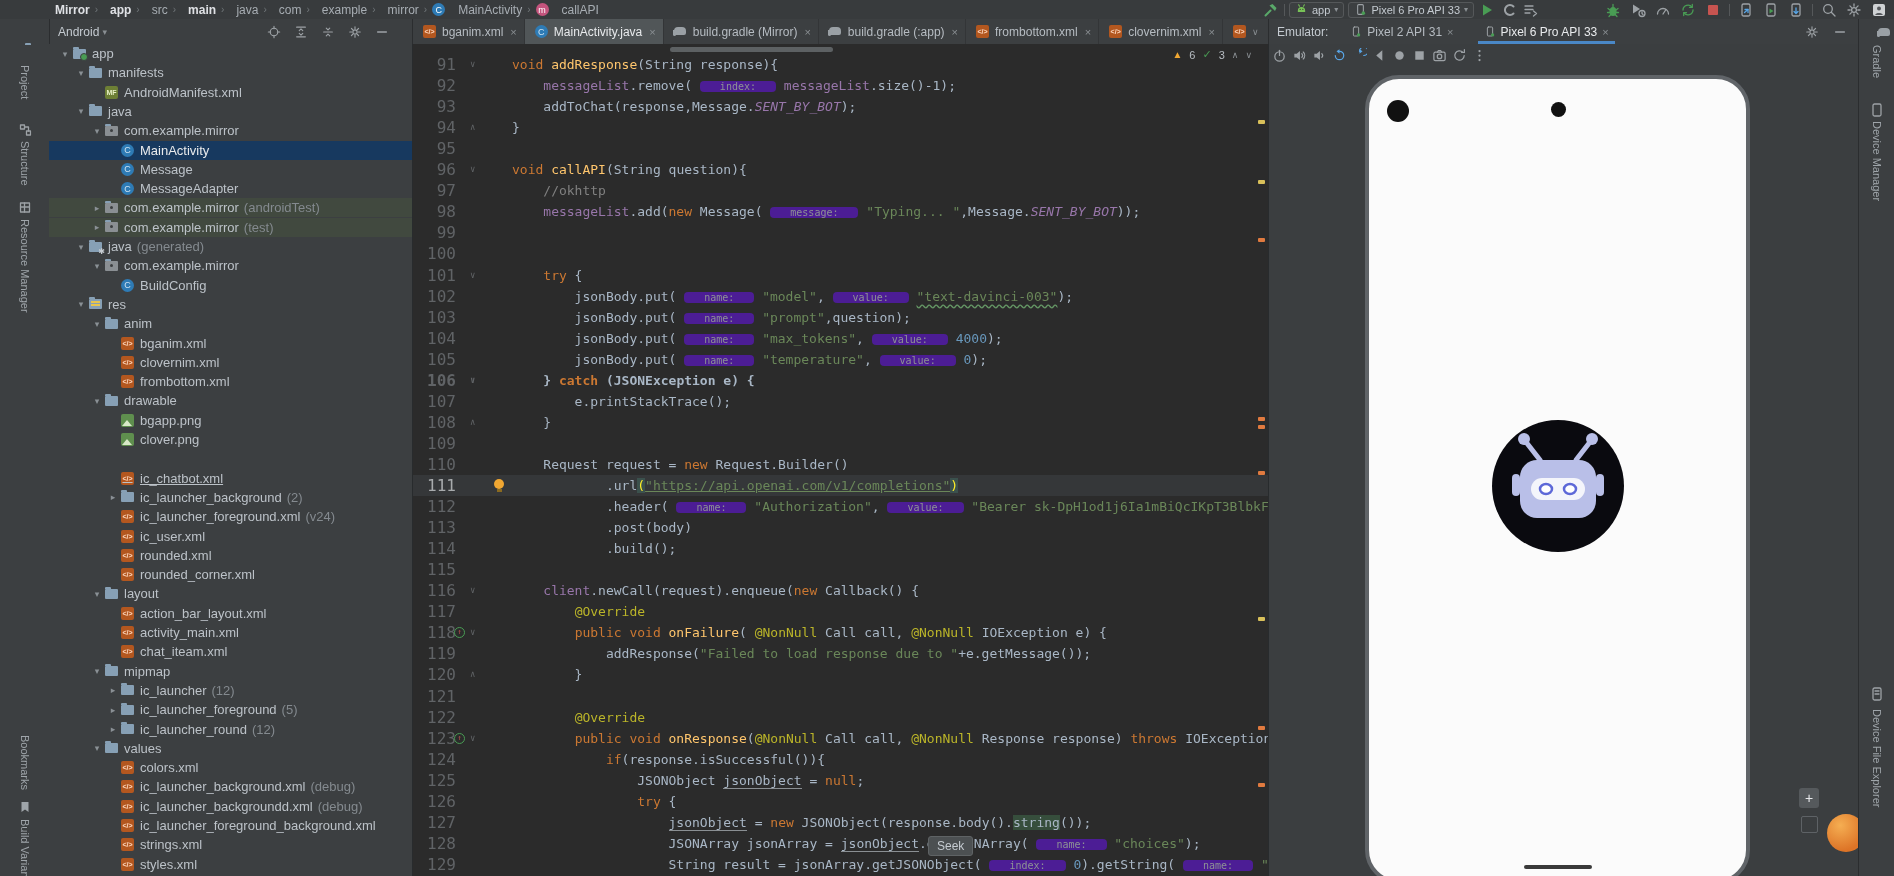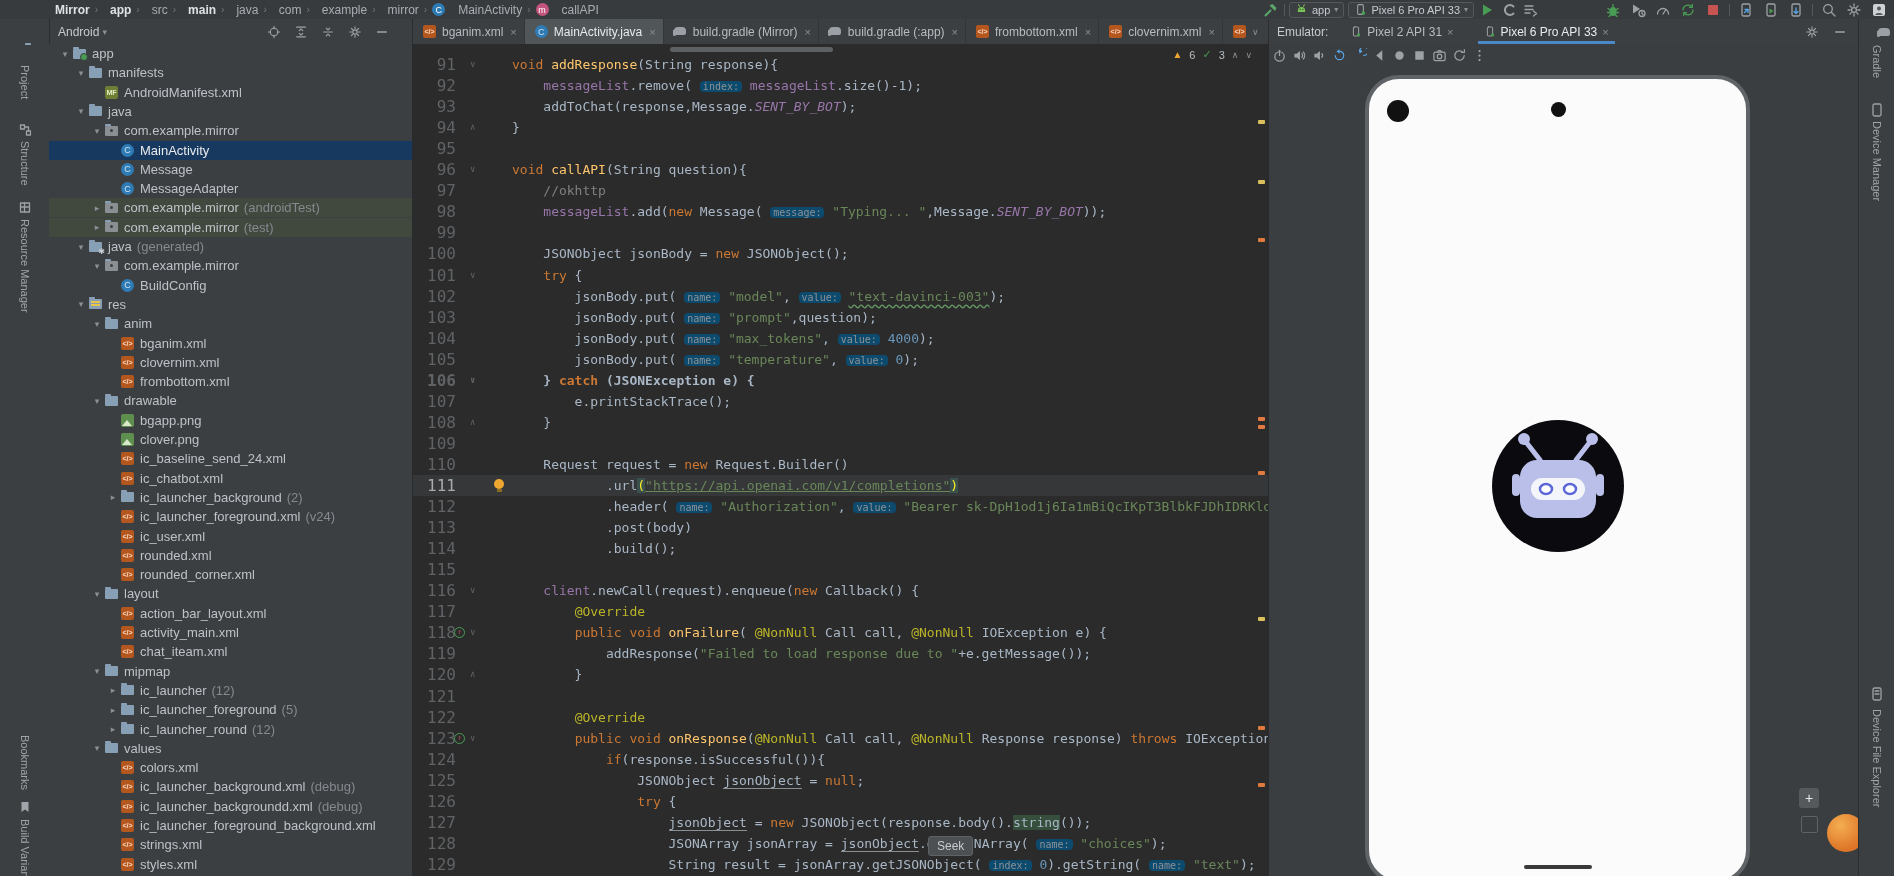--- a/index.html
+++ b/index.html
@@ -79,21 +79,21 @@
   .cl .num{position:absolute;left:0;width:44px;text-align:right;color:#606366;font-size:16px;}
   .cl.cur .num{color:#a8abad;}
   .cl .fold{position:absolute;left:58px;color:#606366;font-size:9px;}
   .cl .ovr{position:absolute;left:42px;top:5px;width:9px;height:9px;border:1px solid #499c54;border-radius:50%;color:#c75450;font-size:7px;line-height:8px;text-align:center;}
   .cl .body{position:absolute;left:100px;top:0;}
   .bulb{position:absolute;left:82px;top:4px;width:10px;height:10px;background:#f0a732;border-radius:50%;}
   .bulb::after{content:"";position:absolute;left:2.5px;bottom:-3px;width:5px;height:3px;background:#8a6a20;}
   .tk-d{color:#a9b7c6;} .tk-k{color:#cc7832;} .tk-m{color:#ffc66d;} .tk-s{color:#6a8759;}
   .tk-n{color:#6897bb;} .tk-c{color:#808080;} .tk-a{color:#bbb529;}
   .tk-f{color:#9876aa;} .tk-i{color:#9876aa;font-style:italic;} .tk-im{color:#ffc66d;font-style:italic;}
-  .tk-h{background:#0c4a6e;color:#8e9295;border-radius:4px;padding:0 3px;font-size:10px;}
+  .tk-h{background:#4c1d95;color:#8e9295;border-radius:4px;padding:0 20px;font-size:10px;}
   .tk-u{color:#6a8759;text-decoration:underline;}
   .tk-pm{background:#3b514d;color:#ffef28;}
   .tk-sel{background:#364e3c;}
   .tk-w{text-decoration:underline wavy #659865;text-underline-offset:3px;}
   .tk-ul{border-bottom:1px solid #8a8f93;}
   #hscroll{position:absolute;left:258px;top:3px;width:163px;height:5px;border-radius:3px;background:#5d6163;}
   #ewidgets{position:absolute;right:16px;top:4px;display:flex;align-items:center;gap:7px;font-family:"Liberation Sans",sans-serif;font-size:11px;color:#b6bcc2;}
   .warn-tri{color:#f0a732;font-size:10px;} .ok-mark{color:#499c54;font-size:11px;}
   .updn{color:#8a8f93;font-size:9px;}
   .stripe-mark{position:absolute;right:3px;width:7px;height:4px;border-radius:1px;}
@@ -578,29 +578,21 @@
         <span class="lbl">bgapp.png</span>
       </div>
       <div class="trow" style="top: 386px;">
         <span style="width:59px;flex:none;"></span>
         <span class="chev"></span>
         <span class="tico">
           <span class="g-img"></span>
         </span>
         <span class="lbl">clover.png</span>
       </div>
-      <div class="trow" style="top: 405.3px;">
-        <span style="width:59px;flex:none;"></span>
-        <span class="chev"></span>
-        <span class="tico">
-          <span class="x-xml">&lt;/&gt;</span>
-        </span>
-        <span class="lbl">ic_baseline_send_24.xml</span>
-      </div>
-      <div class="trow" style="top: 424.6px;">
+      <div class="trow" style="top: 424.6px; text-decoration: underline;">
         <span style="width:59px;flex:none;"></span>
         <span class="chev"></span>
         <span class="tico">
           <span class="x-xml">&lt;/&gt;</span>
         </span>
         <span class="lbl">ic_chatbot.xml</span>
       </div>
       <div class="trow" style="top: 443.9px;">
         <span style="width:59px;flex:none;"></span>
         <span class="chev">▸</span>
@@ -789,21 +781,21 @@
     <div id="codelines">
         <div class="cl" style="top: 10px;"><span class="num">91</span><span class="fold">∨</span><span class="body"><span class="tk-k">void </span><span class="tk-m">addResponse</span><span class="tk-d">(String response){</span></span></div>
         <div class="cl" style="top: 31.05px;"><span class="num">92</span><span class="body"><span class="tk-d">    </span><span class="tk-f">messageList</span><span class="tk-d">.remove( </span><span class="tk-h">index:</span><span class="tk-d"> </span><span class="tk-f">messageList</span><span class="tk-d">.size()-1);</span></span></div>
         <div class="cl" style="top: 52.1px;"><span class="num">93</span><span class="body"><span class="tk-d">    </span><span class="tk-d">addToChat(response,Message.</span><span class="tk-i">SENT_BY_BOT</span><span class="tk-d">);</span></span></div>
         <div class="cl" style="top: 73.15px;"><span class="num">94</span><span class="fold">∧</span><span class="body"><span class="tk-d">}</span></span></div>
         <div class="cl" style="top: 94.2px;"><span class="num">95</span><span class="body"></span></div>
         <div class="cl" style="top: 115.25px;"><span class="num">96</span><span class="fold">∨</span><span class="body"><span class="tk-k">void </span><span class="tk-m">callAPI</span><span class="tk-d">(String question){</span></span></div>
         <div class="cl" style="top: 136.3px;"><span class="num">97</span><span class="body"><span class="tk-d">    </span><span class="tk-c">//okhttp</span></span></div>
         <div class="cl" style="top: 157.35px;"><span class="num">98</span><span class="body"><span class="tk-d">    </span><span class="tk-f">messageList</span><span class="tk-d">.add(</span><span class="tk-k">new</span><span class="tk-d"> Message( </span><span class="tk-h">message:</span><span class="tk-d"> </span><span class="tk-s">"Typing... "</span><span class="tk-d">,Message.</span><span class="tk-i">SENT_BY_BOT</span><span class="tk-d">));</span></span></div>
         <div class="cl" style="top: 178.4px;"><span class="num">99</span><span class="body"></span></div>
-        <div class="cl" style="top: 199.45px;"><span class="num">100</span><span class="body"><span class="tk-d">    JSONObject jsonBody = </span><span class="tk-k">new</span><span class="tk-d"> JSONObject();</span></span></div>
+        <div class="cl" style="top: 199.45px;"><span class="num">100</span></div>
         <div class="cl" style="top: 220.5px;"><span class="num">101</span><span class="fold">∨</span><span class="body"><span class="tk-d">    </span><span class="tk-k">try</span><span class="tk-d"> {</span></span></div>
         <div class="cl" style="top: 241.55px;"><span class="num">102</span><span class="body"><span class="tk-d">        jsonBody.put( </span><span class="tk-h">name:</span><span class="tk-d"> </span><span class="tk-s">"model"</span><span class="tk-d">, </span><span class="tk-h">value:</span><span class="tk-d"> </span><span class="tk-s tk-w">"text-davinci-003"</span><span class="tk-d">);</span></span></div>
         <div class="cl" style="top: 262.6px;"><span class="num">103</span><span class="body"><span class="tk-d">        jsonBody.put( </span><span class="tk-h">name:</span><span class="tk-d"> </span><span class="tk-s">"prompt"</span><span class="tk-d">,question);</span></span></div>
         <div class="cl" style="top: 283.65px;"><span class="num">104</span><span class="body"><span class="tk-d">        jsonBody.put( </span><span class="tk-h">name:</span><span class="tk-d"> </span><span class="tk-s">"max_tokens"</span><span class="tk-d">, </span><span class="tk-h">value:</span><span class="tk-d"> </span><span class="tk-n">4000</span><span class="tk-d">);</span></span></div>
         <div class="cl" style="top: 304.7px;"><span class="num">105</span><span class="body"><span class="tk-d">        jsonBody.put( </span><span class="tk-h">name:</span><span class="tk-d"> </span><span class="tk-s">"temperature"</span><span class="tk-d">, </span><span class="tk-h">value:</span><span class="tk-d"> </span><span class="tk-n">0</span><span class="tk-d">);</span></span></div>
         <div class="cl" style="top: 325.75px; font-weight: bold;"><span class="num">106</span><span class="fold">∨</span><span class="body"><span class="tk-d">    } </span><span class="tk-k">catch</span><span class="tk-d"> (JSONException e) {</span></span></div>
         <div class="cl" style="top: 346.8px;"><span class="num">107</span><span class="body"><span class="tk-d">        e.printStackTrace();</span></span></div>
         <div class="cl" style="top: 367.85px;"><span class="num">108</span><span class="fold">∧</span><span class="body"><span class="tk-d">    }</span></span></div>
         <div class="cl" style="top: 388.9px;"><span class="num">109</span></div>
         <div class="cl" style="top: 409.95px;"><span class="num">110</span><span class="body"><span class="tk-d">    Request request = </span><span class="tk-k">new</span><span class="tk-d"> Request.Builder()</span></span></div>

